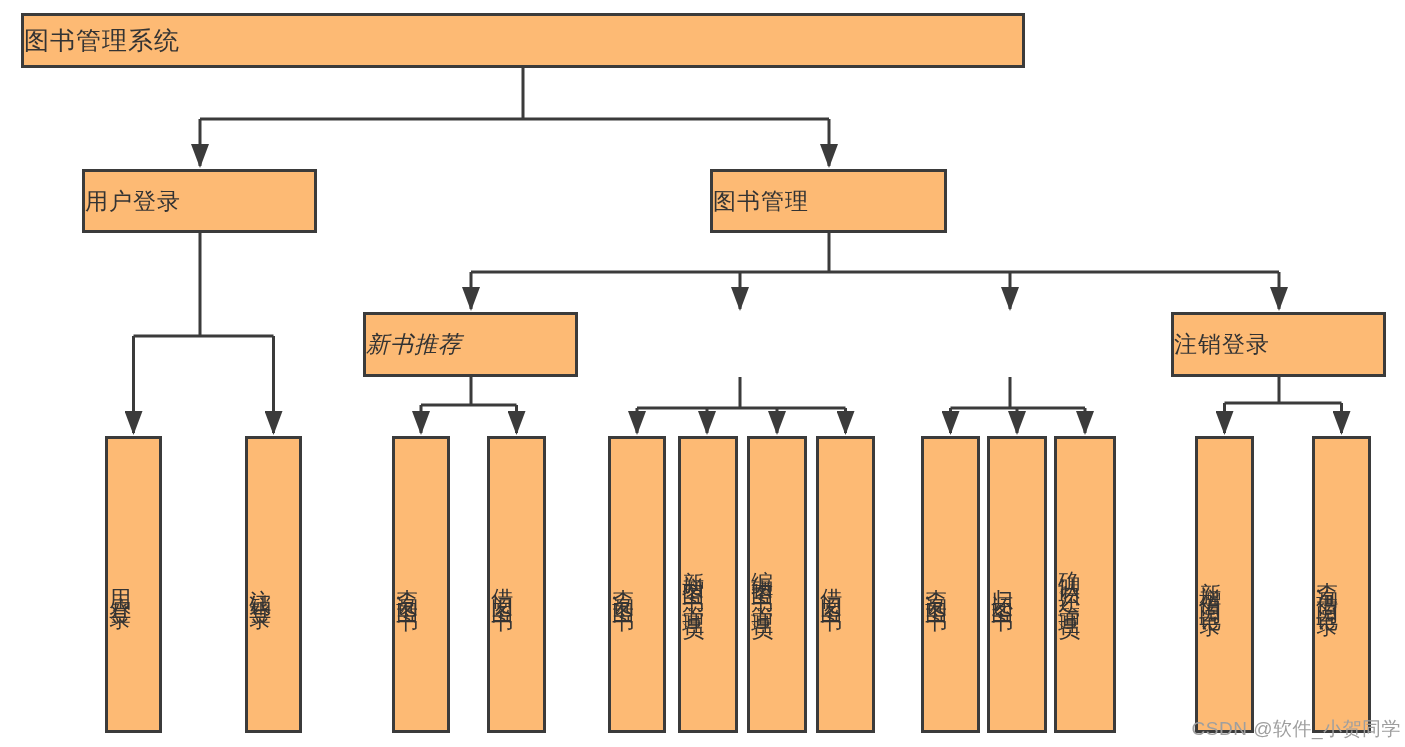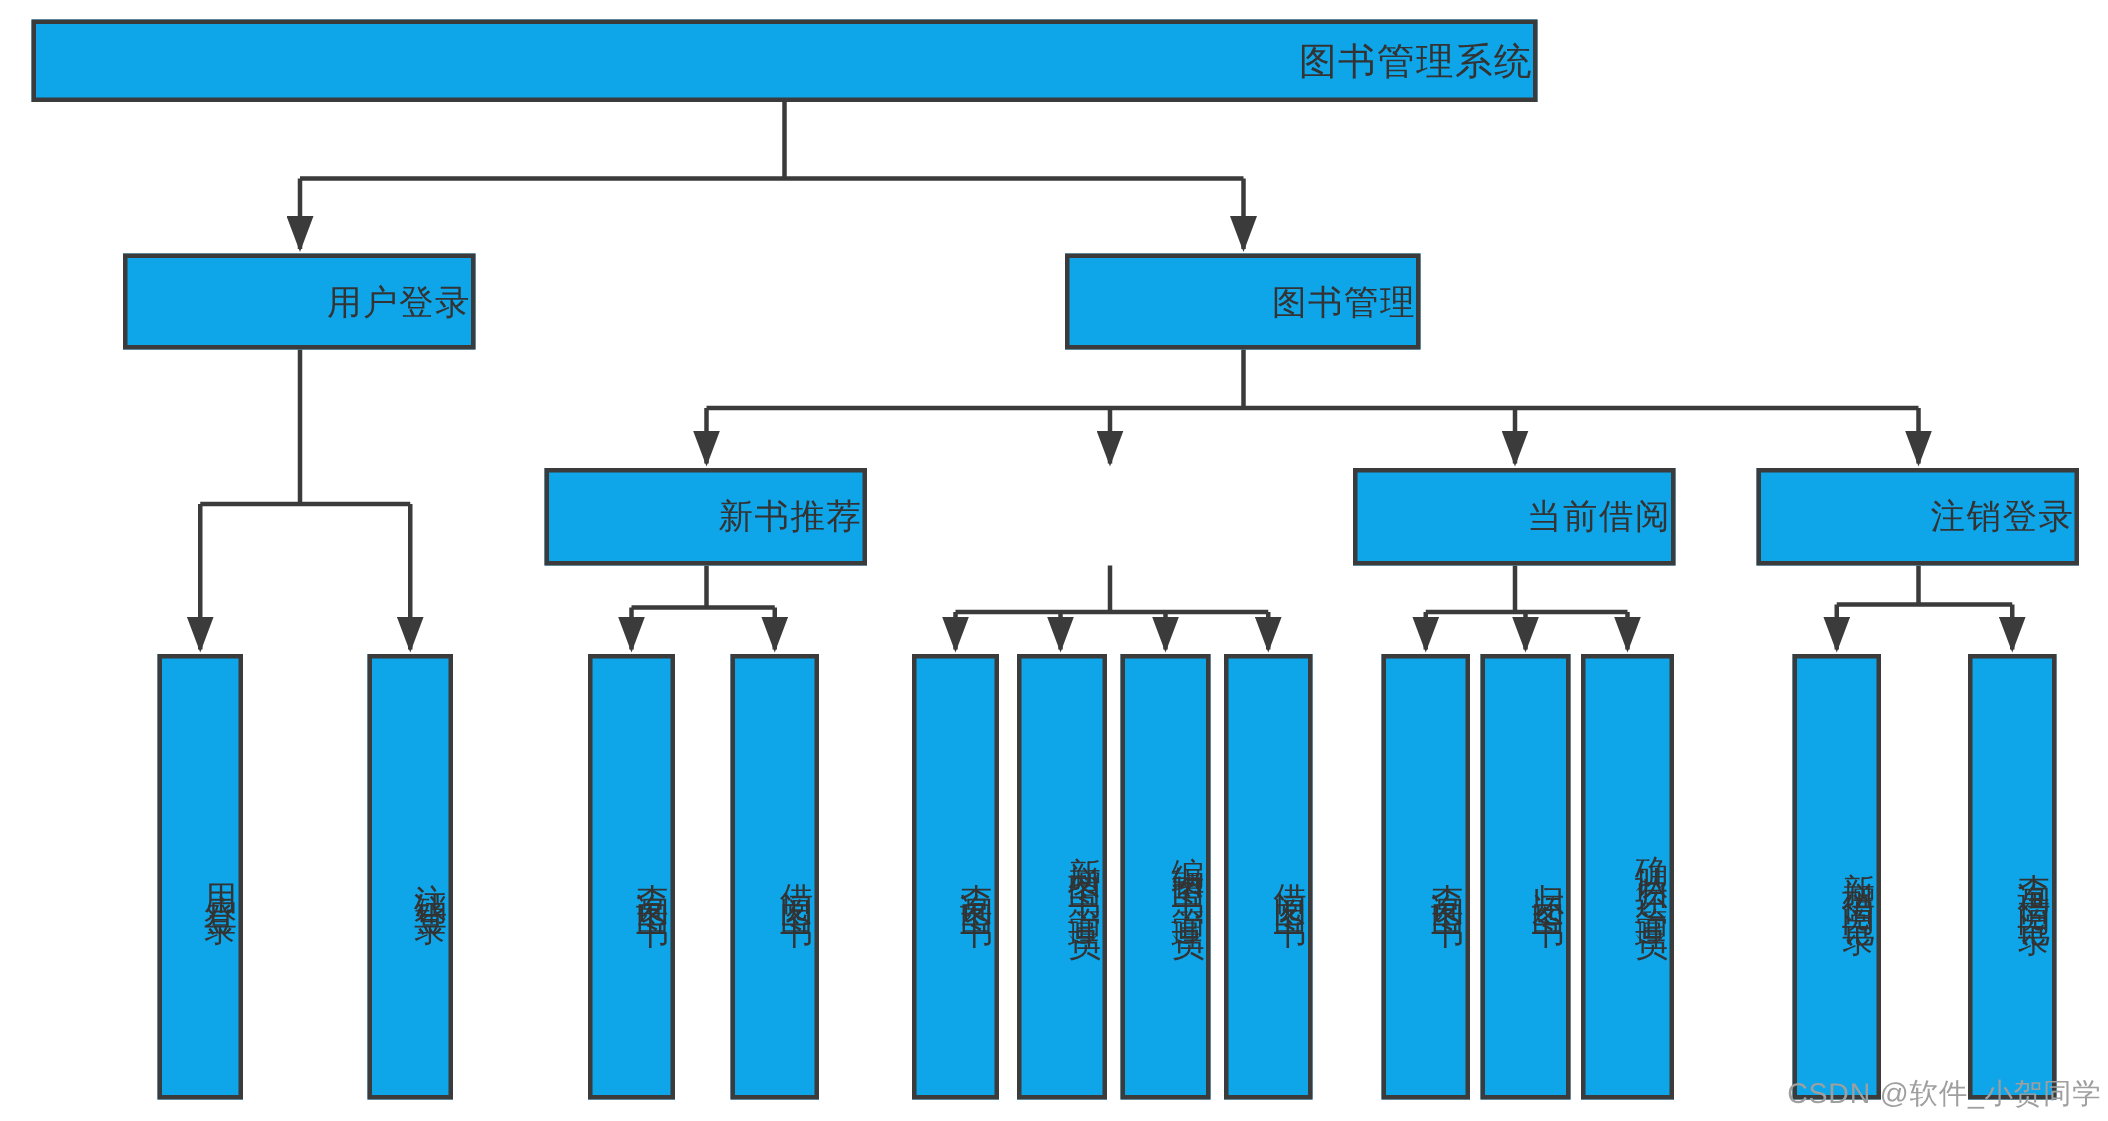--- a/index.html
+++ b/index.html
@@ -29,24 +29,24 @@
   .arrowline {
     stroke: #3b3b3b;
     stroke-width: 3;
     fill: none;
     marker-end: url(#arrowhead);
   }
   .node {
     position: absolute;
     box-sizing: border-box;
     border: 3px solid #3b3b3b;
-    background: #0ea5e9;
+    background: #fdba74;
     display: flex;
     align-items: center;
-    justify-content: flex-end;
+    justify-content: flex-start;
     color: #333333;
   }
   .hnode span {
     font-size: 23px;
     letter-spacing: 1px;
     white-space: nowrap;
   }
   .rootnode span {
     font-size: 25px;
     letter-spacing: 1px;
@@ -115,25 +115,22 @@
     <span>图书管理系统</span>
   </div>
 
   <div class="node hnode" style="left: 82px; top: 169px; width: 235px; height: 64px; border-color: rgb(59, 59, 59); color: rgb(51, 51, 51);">
     <span>用户登录</span>
   </div>
   <div class="node hnode" style="left: 710px; top: 169px; width: 237px; height: 64px; border-color: rgb(59, 59, 59); color: rgb(51, 51, 51);">
     <span>图书管理</span>
   </div>
 
-  <div class="node hnode" style="left: 363px; top: 312px; width: 215px; height: 65px; border-color: rgb(59, 59, 59); color: rgb(51, 51, 51);">
+  <div class="node hnode" style="left: 363px; top: 312px; width: 215px; height: 65px; border-color: rgb(59, 59, 59); color: rgb(51, 51, 51); font-style: italic;">
     <span>新书推荐</span>
-  </div>
-  <div class="node hnode" style="left: 902px; top: 312px; width: 215px; height: 65px; border-color: rgb(59, 59, 59); color: rgb(51, 51, 51);">
-    <span>当前借阅</span>
   </div>
   <div class="node hnode" style="left: 1171px; top: 312px; width: 215px; height: 65px; border-color: rgb(59, 59, 59); color: rgb(51, 51, 51);">
     <span>注销登录</span>
   </div>
 
   <div class="node vnode" style="left: 105px; top: 436px; width: 57px; height: 297px; border-color: rgb(59, 59, 59); color: rgb(51, 51, 51);">
     <span>用户登录</span>
   </div>
   <div class="node vnode" style="left: 245px; top: 436px; width: 57px; height: 297px; border-color: rgb(59, 59, 59); color: rgb(51, 51, 51);">
     <span>注销登录</span>

